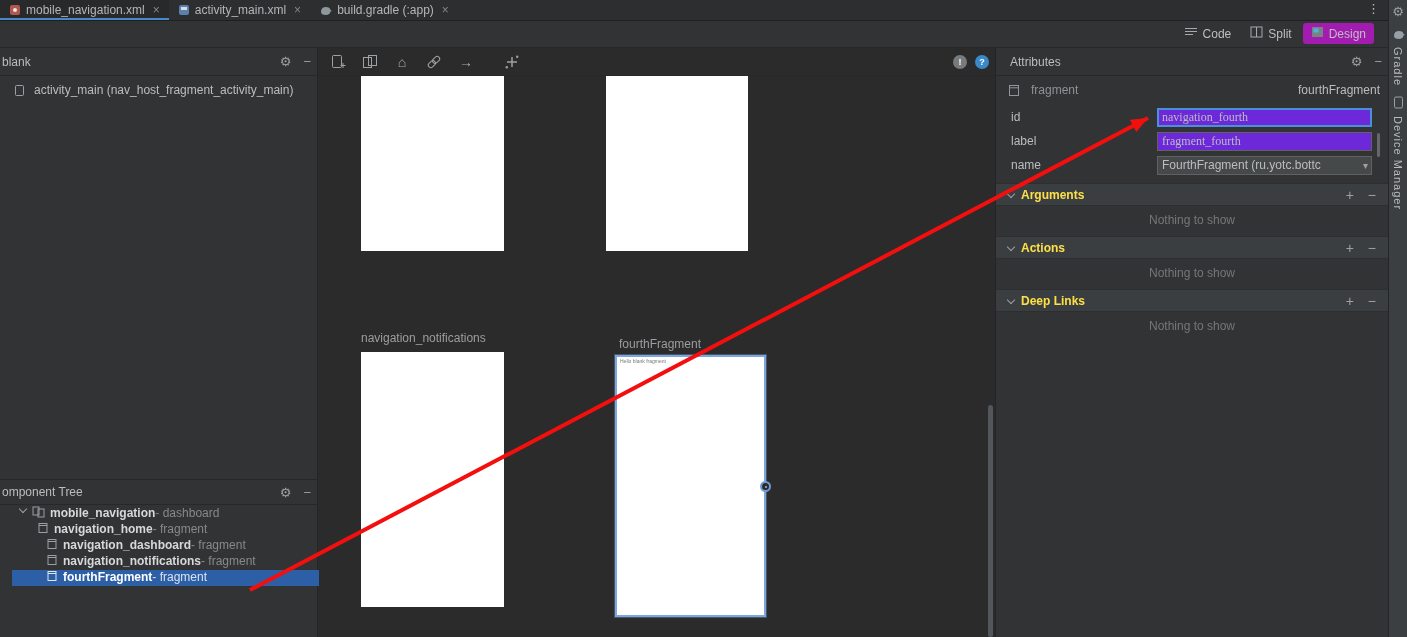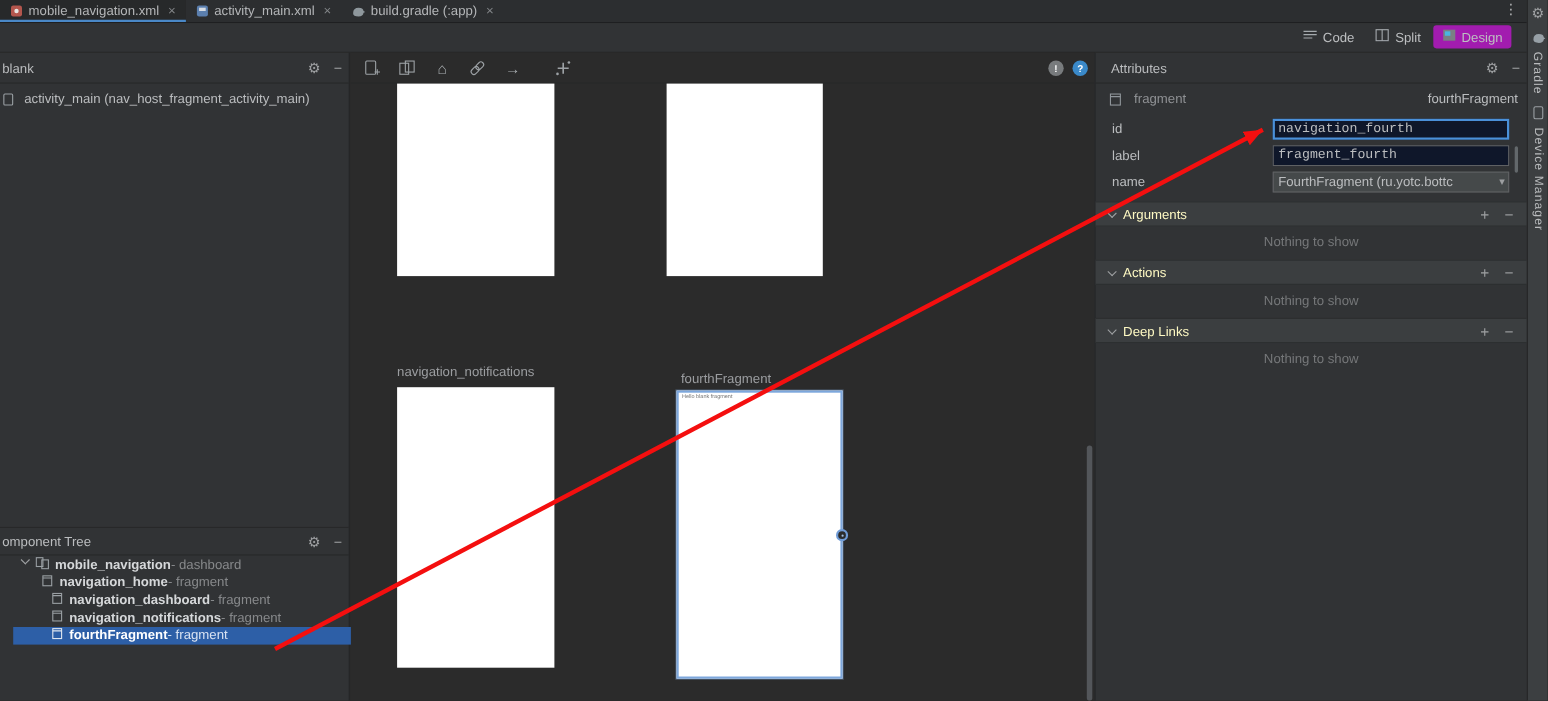--- a/index.html
+++ b/index.html
@@ -23,21 +23,21 @@
   .vs-item.active{background:#a21caf}
 
   
   .panel-header{position:absolute;left:0;top:0;width:100%;height:28px;border-bottom:1px solid #272829;display:flex;align-items:center}
   .ph-title{flex:1 1 auto;color:#bbbdbf;padding-left:2px;white-space:nowrap;overflow:hidden}
   .gicon{color:#9ea0a2;font-size:13px;line-height:1;cursor:pointer;padding:0 6px}
   .mini-glyph{color:#9ea0a2;font-size:13px;line-height:1;cursor:pointer;padding:0 6px}
 
   
   .left-panel{left:0;top:48px;width:318px;height:589px;background:#313335;border-right:1px solid #242526}
-  .host-row{position:absolute;left:0;top:33px;height:18px;display:flex;align-items:center;gap:4px;padding-left:2px;white-space:nowrap;cursor:pointer}
+  .host-row{position:absolute;left:12px;top:33px;height:18px;display:flex;align-items:center;gap:4px;padding-left:2px;white-space:nowrap;cursor:pointer}
   .ct-header{position:absolute;left:0;top:431px;width:100%;height:26px;border-top:1px solid #272829;border-bottom:1px solid #272829;display:flex;align-items:center}
   .tree-row{position:absolute;left:12px;width:318px;height:16px;display:flex;align-items:flex-start;white-space:nowrap;cursor:pointer}
   .tree-row .tname{font-weight:bold;color:#d6d8da}
   .tree-row .tsuffix{color:#87898b}
   .tree-row.selected{background:var(--selection-blue)}
   .tree-row.selected .tname{color:#ffffff}
   .tree-row.selected .tsuffix{color:#d8e2f2}
   .chev{display:inline-block;width:6px;height:6px;border-right:1.5px solid #9ea0a2;border-bottom:1.5px solid #9ea0a2;transform:rotate(45deg);margin:0 6px 2px 8px}
   .ticon-svg{display:inline-flex;align-items:center;margin-right:5px}
 
@@ -58,28 +58,28 @@
   .vscroll{position:absolute;left:669px;top:357px;width:5px;height:232px;background:#53565a;border-radius:3px;cursor:pointer}
 
   
   .attrs{left:995px;top:48px;width:393px;height:589px;background:#313335;border-left:1px solid #242526}
   .attrs .panel-header{padding-left:12px}
   .attr-toprow{position:absolute;left:0;top:32px;width:100%;height:20px;display:flex;align-items:center;padding:0 8px 0 12px;gap:6px}
   .attr-type{color:#8f9194}
   .attr-id{margin-left:auto;color:#bbbdbf}
   .field-row{position:absolute;left:0;width:100%;height:22px;display:flex;align-items:center}
   .field-label{position:absolute;left:15px;color:#bbbdbf}
-  .field-input{position:absolute;left:161px;width:215px;height:19px;background:#0f172a;border:1px solid #5f6163;color:#bcbec0;font-family:Liberation Mono, monospace;font-size:12px;padding:0 4px;outline:none}
+  .field-input{position:absolute;left:161px;width:215px;height:19px;background:#6d28d9;border:1px solid #5f6163;color:#bcbec0;font-family:Liberation Serif, serif;font-size:12px;padding:0 4px;outline:none}
   .field-input.focused{border:2px solid var(--focus-blue);padding:0 3px}
   .combo{position:absolute;left:161px;width:215px;height:19px;background:#45494a;border:1px solid #5f6163;display:flex;align-items:center;justify-content:space-between;padding:0 3px 0 4px;cursor:pointer;white-space:nowrap;overflow:hidden}
   .combo .dd{color:#9d9fa1;font-size:10px}
   .mini-scroll{position:absolute;left:381px;top:85px;width:3px;height:24px;background:#63686b;border-radius:2px;cursor:pointer}
   .section-bar{position:absolute;left:0;width:100%;height:23px;background:#3b3e40;border-top:1px solid #2c2e2f;border-bottom:1px solid #2c2e2f;display:flex;align-items:center;cursor:pointer}
   .section-bar .chev{margin:0 7px 2px 12px}
-  .section-title{font-weight:normal;color:#fef9c3}
+  .section-title{font-weight:bold;color:#fde047}
   .sec-actions{margin-left:auto;display:flex;align-items:center;gap:10px;padding-right:10px}
   .sec-actions .mini-glyph{padding:0 2px;font-size:14px}
   .nothing{position:absolute;left:0;width:100%;text-align:center;color:#757779}
 
   
   .stripe{left:1388px;top:0;width:19px;height:637px;background:#3c3f41;border-left:1px solid #242526;display:flex;flex-direction:column;align-items:center;padding-top:5px;gap:10px}
   .stripe-tab{display:flex;flex-direction:column;align-items:center;gap:4px;cursor:pointer}
   .vtext{writing-mode:vertical-rl;font-size:11px;color:#b9bbbd;letter-spacing:1px}
 
   

